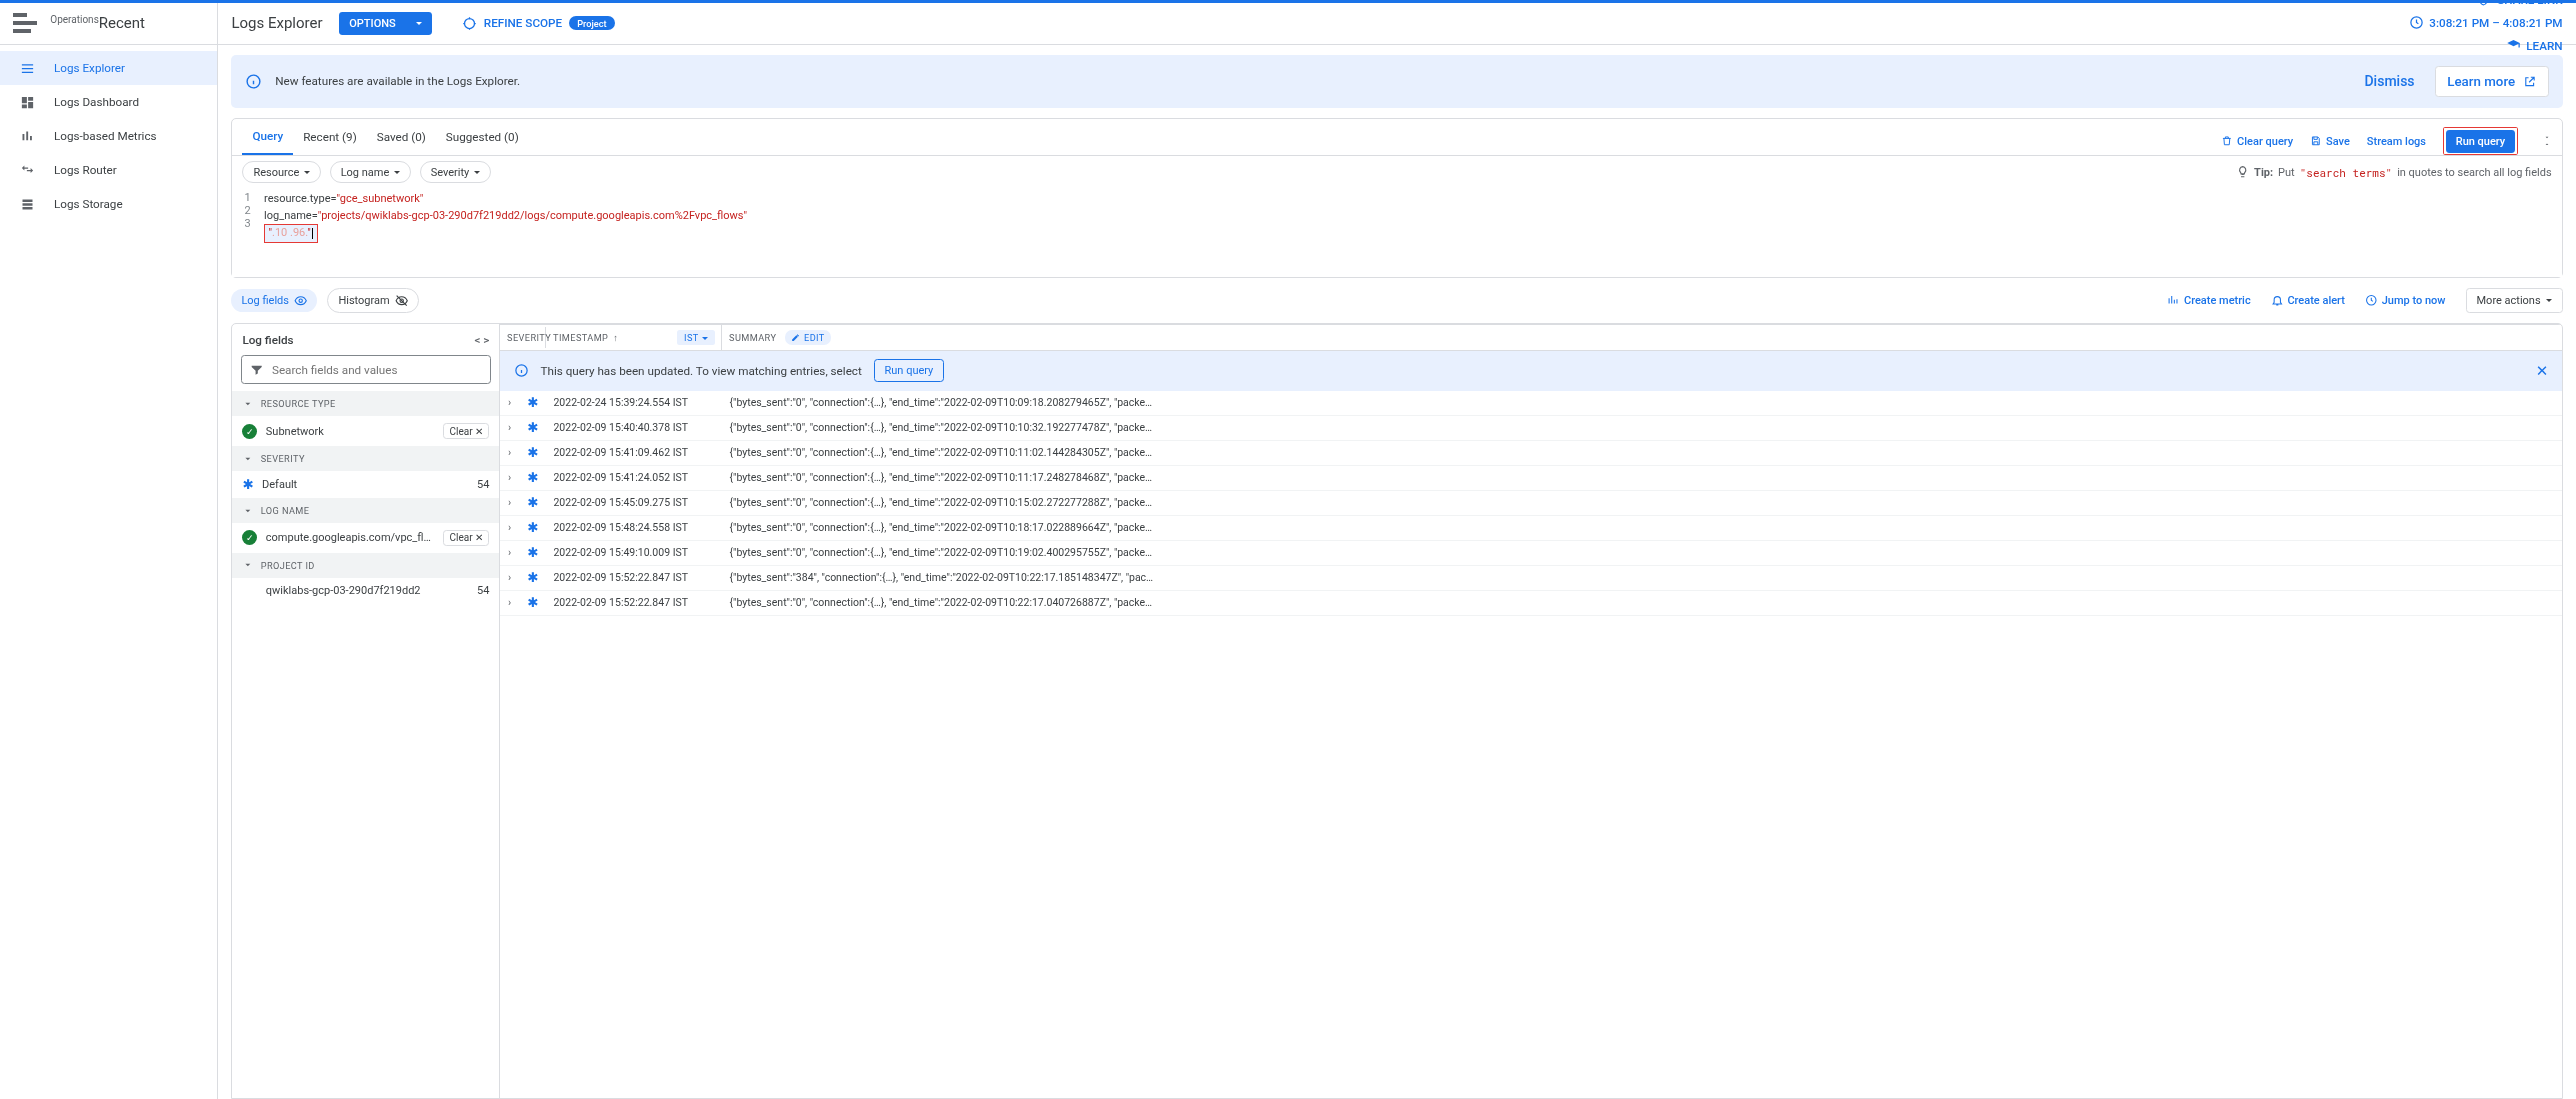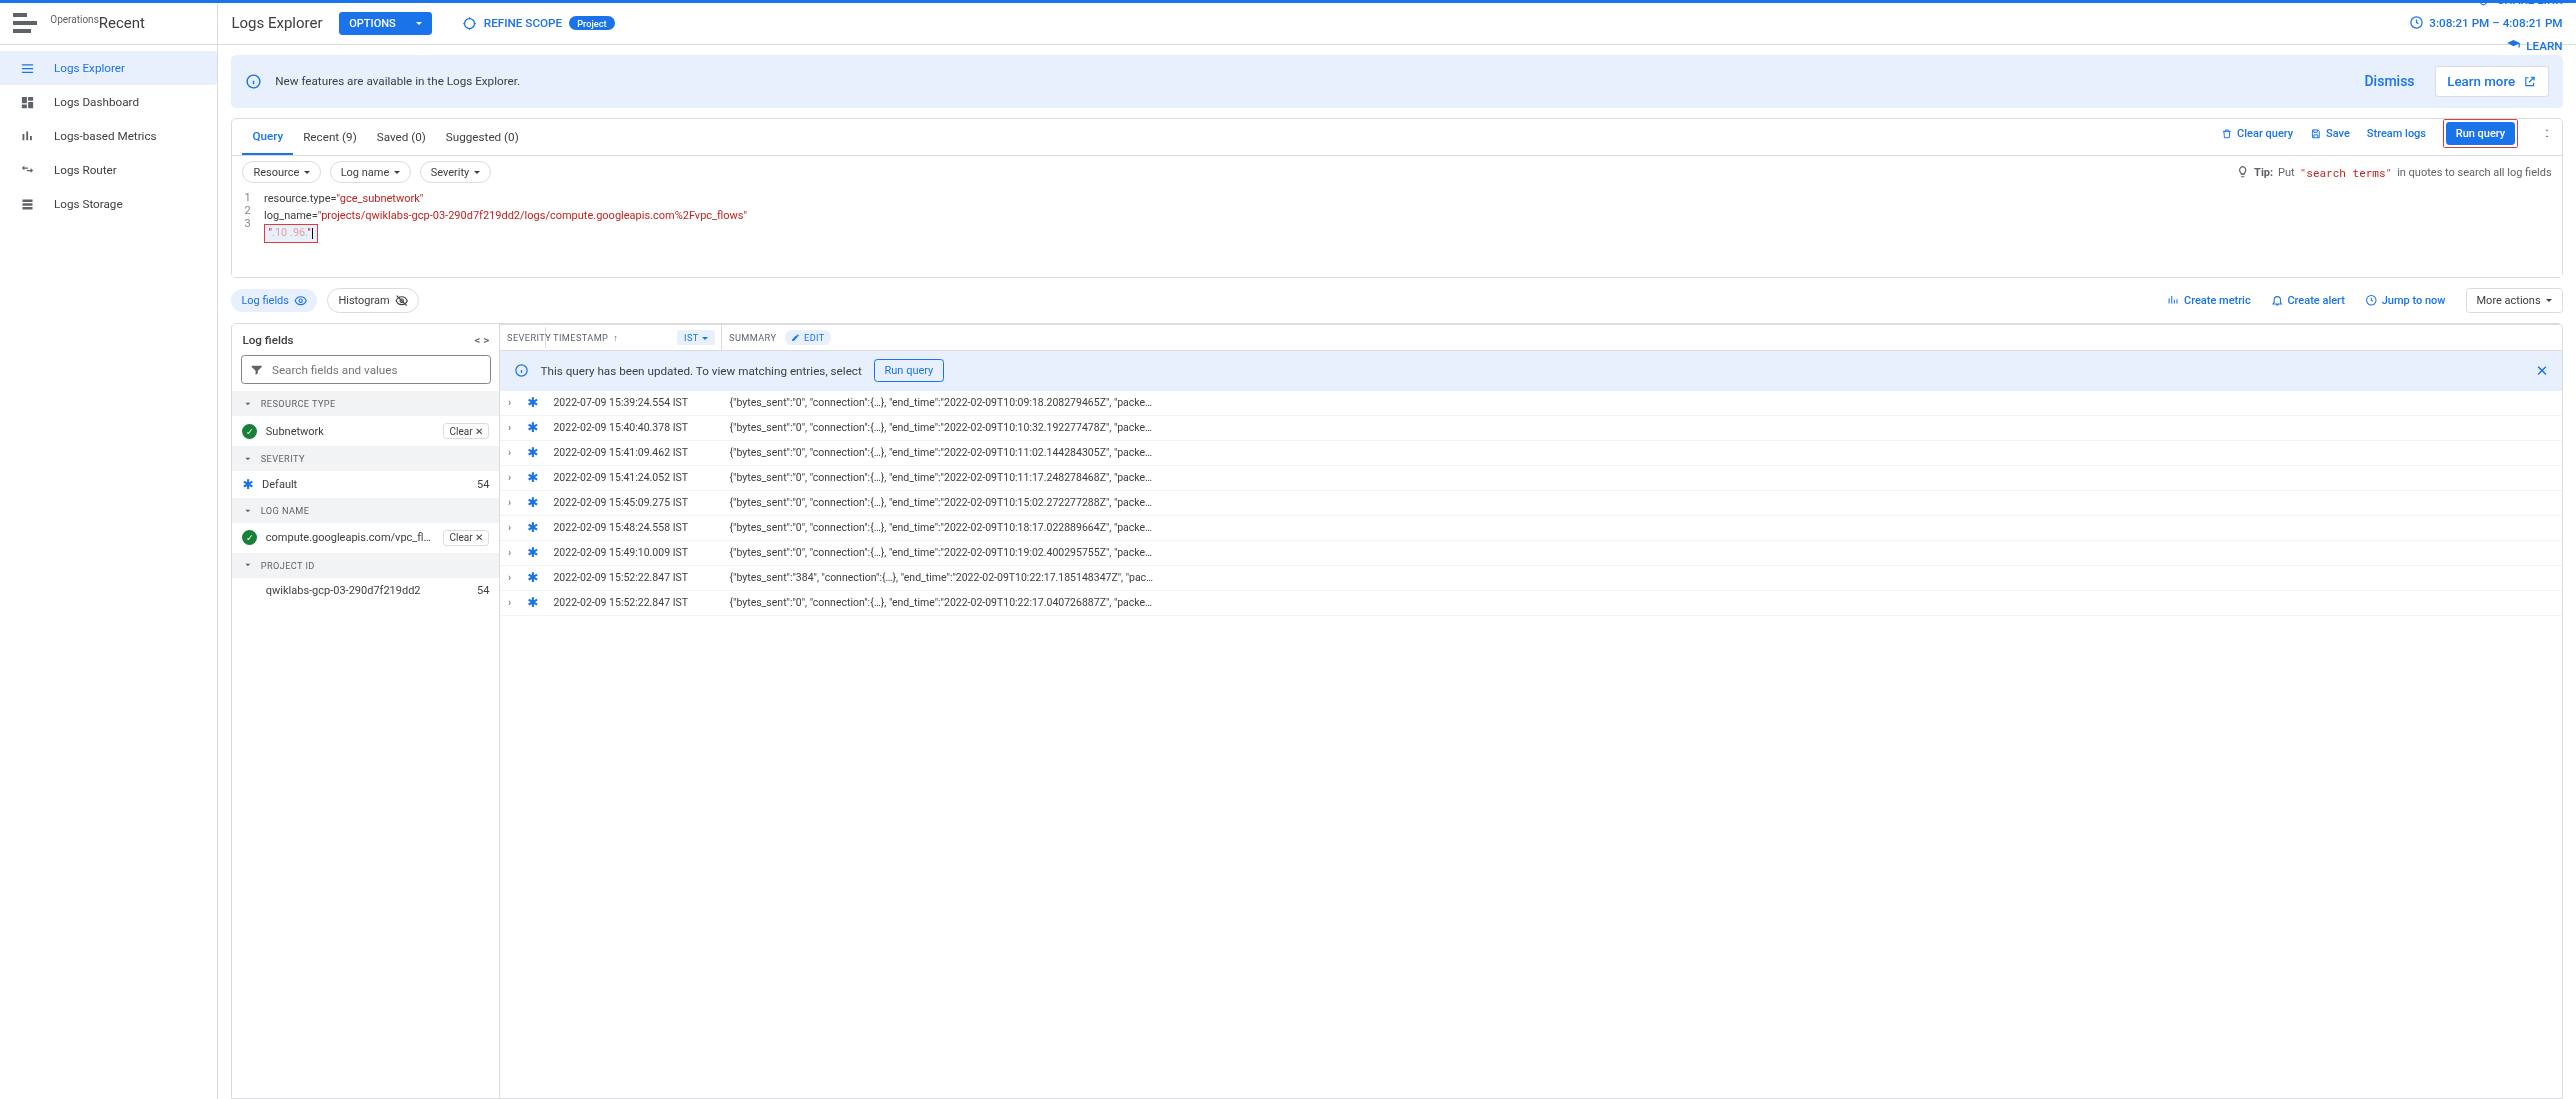--- a/index.html
+++ b/index.html
@@ -37,21 +37,21 @@
   
   .info-banner { background:#e8f0fe; border-radius:5px; padding:11.7px 13.4px; display:flex; align-items:center; gap:13.4px; }
   .info-icon { color:#1a73e8; }
   .info-text { font-size:11.7px; color:#3c4043; }
   .info-right { margin-left:auto; display:flex; align-items:center; gap:20px;}
   .dismiss { color:#1a73e8; font-weight:500; cursor:pointer; font-size:14px;}
   .learn-more-btn { background:#fff; border:0.8px solid #dadce0; color:#1a73e8; padding:6.7px 11.7px; border-radius:3.4px; font-weight:500; display:inline-flex; align-items:center; gap:8px; cursor:pointer;}
   
   
   .query-panel { border:0.8px solid #dadce0; border-radius:5px; }
-  .tabs-row { display:flex; align-items:flex-start; border-bottom:0.8px solid #dadce0; padding:0 10px; height:37px;}
+  .tabs-row { display:flex; align-items:flex-end; border-bottom:0.8px solid #dadce0; padding:0 10px; height:37px;}
   .tab { padding:0 10px; height:100%; display:inline-flex; align-items:center; font-size:11.7px; cursor:pointer; color:#3c4043; }
   .tab.active { color:#1a73e8; border-bottom:2.5px solid #1a73e8; font-weight:500; border-radius:0;}
   .tabs-right { margin-left:auto; display:flex; align-items:center; gap:17px; }
   .tlink { color:#1a73e8; font-size:11px; font-weight:500; display:inline-flex; align-items:center; gap:4.2px; cursor:pointer;}
   .run-query-red { border:1.7px solid #e53935; padding:1.7px; border-radius:1.7px;}
   .run-query-btn { background:#1a73e8; color:#fff; border:none; padding:5px 10px; border-radius:3.4px; font-size:11px; font-weight:500; cursor:pointer;}
   .expand-col { display:flex; flex-direction:column; margin-left:6.7px; color:#5f6368; cursor:pointer;}
   
   .filter-row { display:flex; align-items:center; padding:5px 10px; gap:8.4px;}
   .filter-pill { border:0.8px solid #dadce0; border-radius:13.4px; padding:3.4px 10px; font-size:11px; display:inline-flex; align-items:center; gap:5px; cursor:pointer; color:#3c4043;}
@@ -471,21 +471,21 @@
                 </svg>
               </span>
             <span>This query has been updated. To view matching entries, select</span>
             <button class="run-query-outline">Run query</button>
             <span class="close">✕</span>
           </div>
           <div class="log-rows" id="log-rows">
               <div class="log-row">
                 <span class="log-exp">›</span>
                 <span class="log-sev">✱</span>
-                <span class="log-ts">2022-07-09 15:39:24.554 IST</span>
+                <span class="log-ts">2022-02-24 15:39:24.554 IST</span>
                 <span class="log-sum">{"bytes_sent":"0", "connection":{…}, "end_time":"2022-02-09T10:09:18.208279465Z", "packe…</span>
               </div>
               <div class="log-row">
                 <span class="log-exp">›</span>
                 <span class="log-sev">✱</span>
                 <span class="log-ts">2022-02-09 15:40:40.378 IST</span>
                 <span class="log-sum">{"bytes_sent":"0", "connection":{…}, "end_time":"2022-02-09T10:10:32.192277478Z", "packe…</span>
               </div>
               <div class="log-row">
                 <span class="log-exp">›</span>

